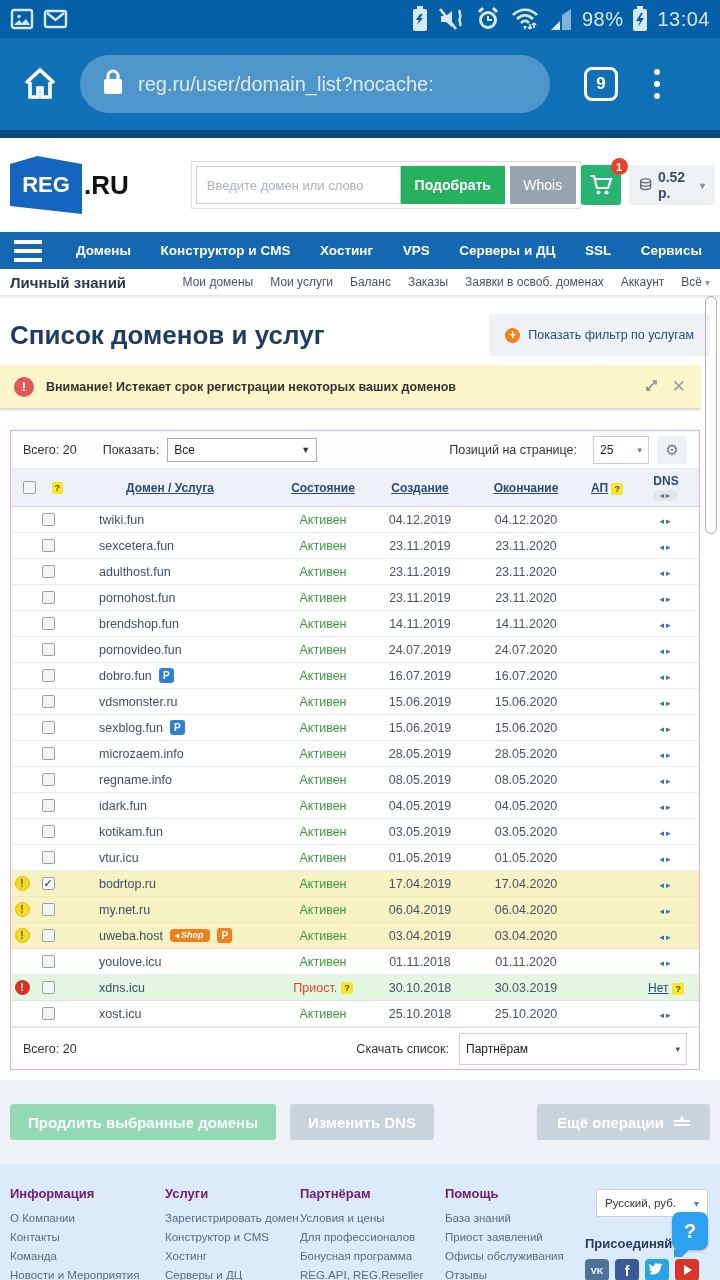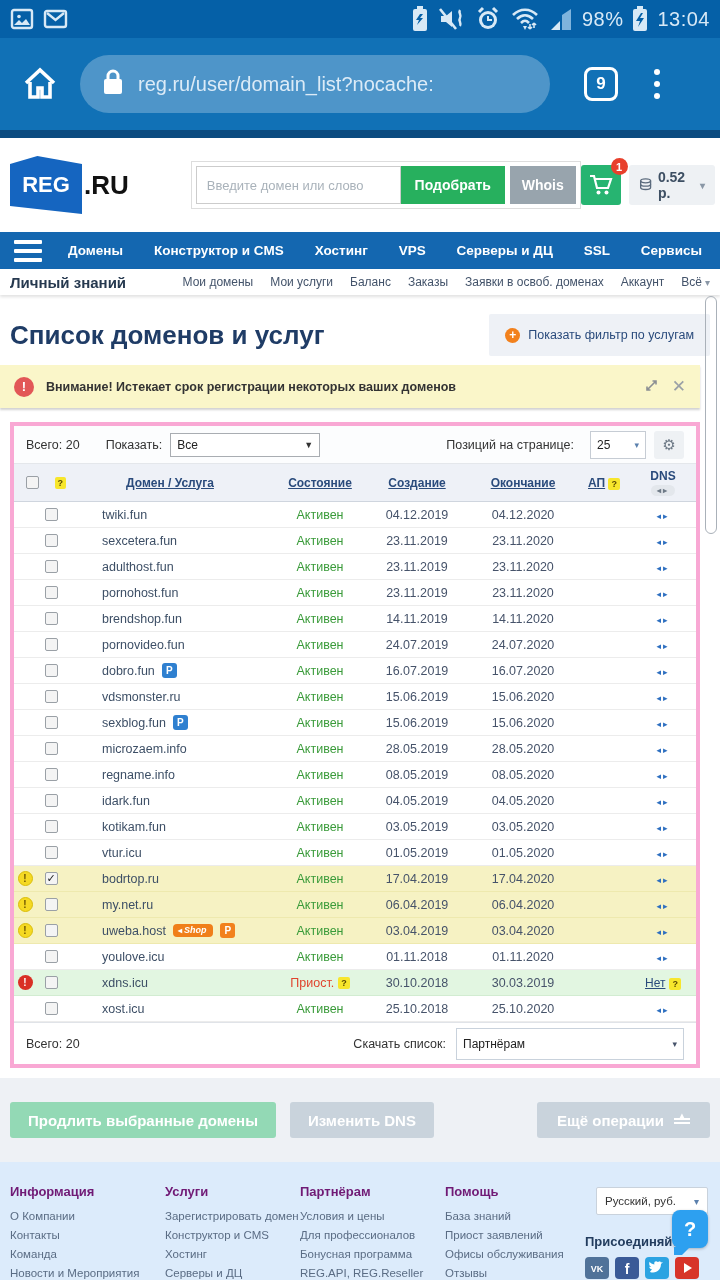--- a/index.html
+++ b/index.html
@@ -30,33 +30,33 @@
   .site-header { height:94px; background:#fff; display:flex; align-items:center; padding:0 10px; }
   .logo { display:flex; align-items:center; }
   .logo-shape { width:72px; height:58px; background:#1565c0; color:#fff; font-weight:bold; font-size:22px;
                 display:flex; align-items:center; justify-content:center;
                 clip-path:polygon(38% 0, 100% 14%, 100% 100%, 0 86%, 0 14%); }
   .logo-ru { font-size:26px; font-weight:bold; color:#111; margin-left:2px; }
   .search-group { display:flex; border:1px solid #ddd; padding:4px; margin-left:62px; background:#fff; }
   .search-input { width:205px; height:38px; border:1px solid #ccc; padding:0 10px; font-size:13px; color:#333; }
   .search-input::placeholder { color:#a9b2ba; }
   .btn-pick { width:104px; height:38px; background:#27b05e; color:#fff; border:none; font-weight:bold; font-size:14px; }
-  .btn-whois { width:66px; height:38px; background:#98a4ad; color:#fff; border:none; font-weight:bold; font-size:14px; margin-left:5px; }
+  .btn-whois { width:66px; height:38px; background:#98a4ad; color:#fff; border:none; font-weight:normal; font-size:14px; margin-left:5px; }
   .header-right { margin-left:auto; display:flex; align-items:center; gap:8px; }
   .cart-btn { position:relative; width:46px; height:40px; background:#27b471; border-radius:3px;
               display:flex; align-items:center; justify-content:center; }
   .cart-badge { position:absolute; top:-7px; right:-7px; min-width:17px; height:17px; border-radius:50%;
                 background:#e8402c; color:#fff; font-size:11px; font-weight:bold;
                 display:flex; align-items:center; justify-content:center; }
   .hdr-pill { height:40px; background:#eef1f4; border-radius:3px; display:flex; align-items:center;
               gap:6px; padding:0 10px; color:#3d4f63; font-size:14px; font-weight:bold; }
   .caret { color:#8a97a6; font-size:10px; }
 
   
-  .main-nav { height:37px; background:#1467b0; display:flex; align-items:center; padding:0 14px; gap:0; }
+  .main-nav { height:37px; background:#1467b0; display:flex; align-items:center; padding:0 14px; gap:8px; }
   .burger { display:flex; flex-direction:column; gap:5px; margin-right:26px; }
   .burger i { width:28px; height:4px; background:#fff; border-radius:1px; }
   .nav-items { flex:1; display:flex; justify-content:space-between; padding-right:4px; }
   .nav-item { color:#fff; font-size:13.5px; font-weight:bold; }
 
   
   .account-nav { height:26px; background:#fff; display:flex; align-items:center; padding:0 10px;
                  box-shadow:0 2px 3px rgba(0,0,0,.12); position:relative; z-index:2; }
   .account-title { font-size:15px; font-weight:bold; color:#26394f; }
   .account-items { margin-left:auto; display:flex; gap:17px; align-items:center; }
@@ -74,21 +74,21 @@
   
   .banner { margin-top:12px; width:700px; height:43px; background:#faf6c9; display:flex; align-items:center;
             padding:0 14px; gap:12px; box-shadow:0 2px 2px rgba(0,0,0,.18); }
   .warn-circle { width:20px; height:20px; border-radius:50%; background:#e25757; color:#fff; font-size:13px;
                  font-weight:bold; display:flex; align-items:center; justify-content:center; flex:0 0 auto; }
   .banner-text { font-size:12.5px; font-weight:bold; color:#333; }
   .banner-icons { margin-left:auto; display:flex; gap:14px; align-items:center; color:#8b8f93; }
   .banner-close { font-size:17px; color:#9aa0a6; }
 
   
-  .card { margin:14px auto 0 10px; width:690px; border:4px solid #f9a8d4; background:#fff; }
+  .card { margin:22px auto 0 10px; width:690px; border:1px solid #f9a8d4; background:#fff; }
   .controls { height:38px; display:flex; align-items:center; padding:0 12px; font-size:12.5px; color:#333;
               border-bottom:1px solid #e4e7eb; background:#fcfdfe; }
   .controls .lbl { margin-right:8px; }
   .sel { border:1px solid #a9adb2; background:#fff; height:24px; display:flex; align-items:center;
          padding:0 6px; font-size:12px; color:#222; justify-content:space-between; }
   .sel-show { width:150px; margin-right:0; }
   .sel-arrow { font-size:9px; color:#333; }
   .controls-right { margin-left:auto; display:flex; align-items:center; gap:8px; }
   .sel-pp { width:56px; height:28px; border:1px solid #c6ccd4; }
   .sel-pp .sel-arrow { color:#5b80ad; }

